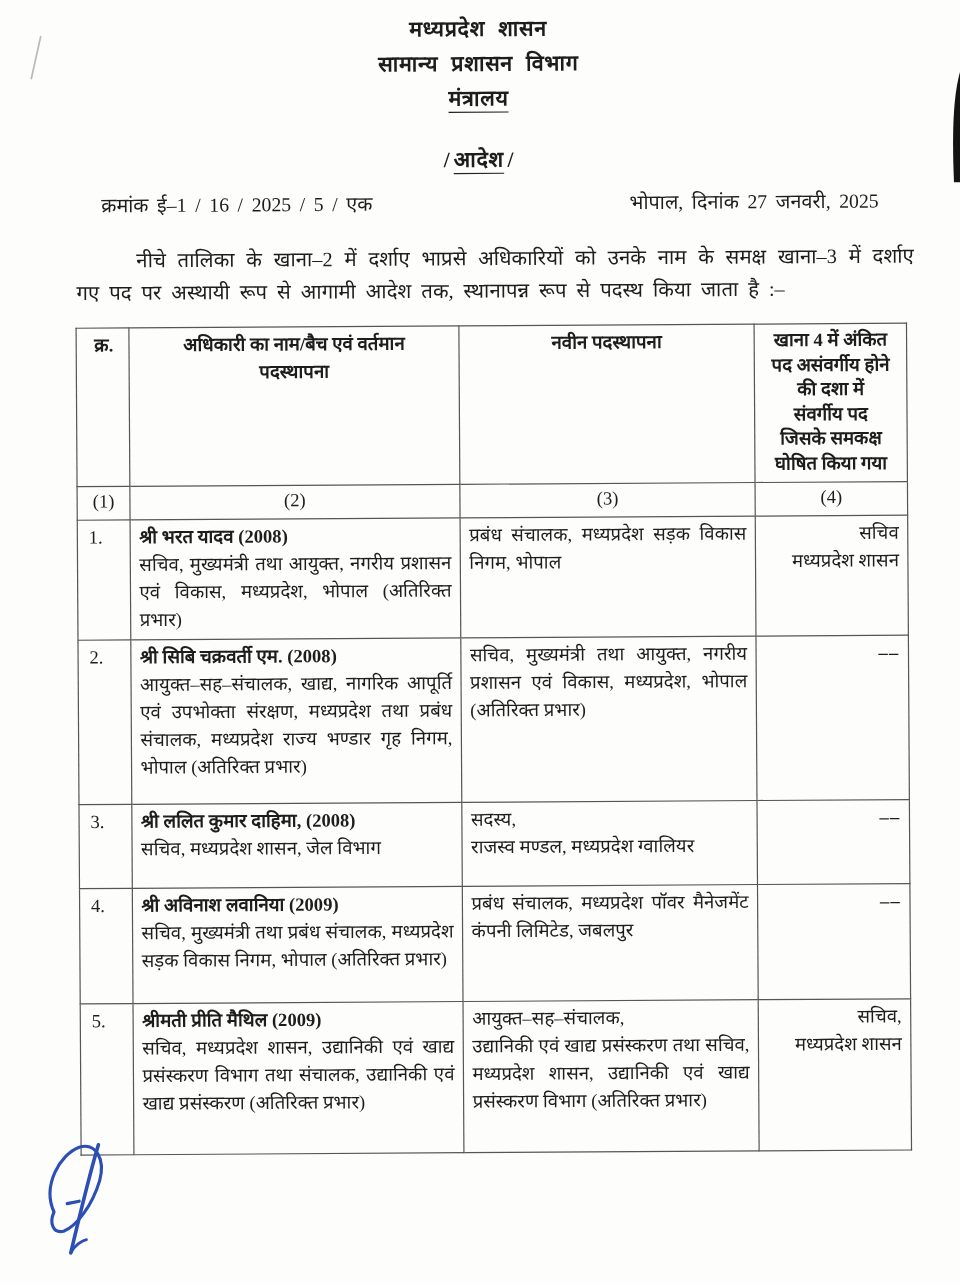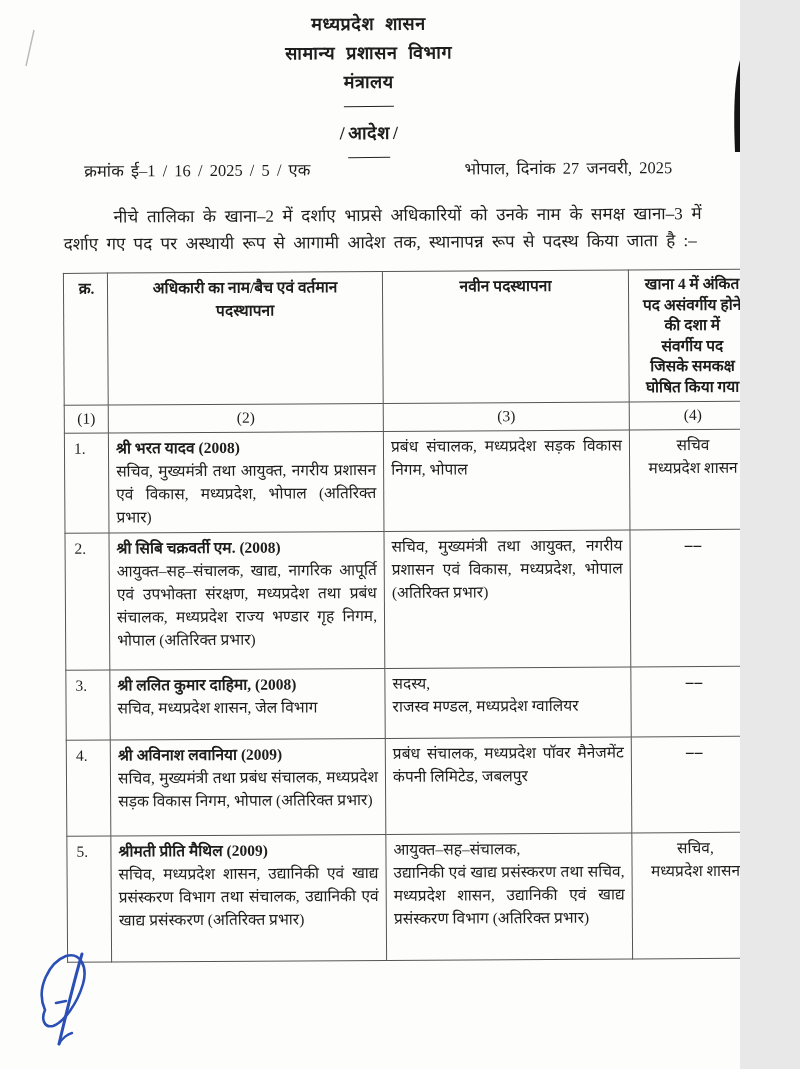--- a/index.html
+++ b/index.html
@@ -1,34 +1,34 @@
 <!DOCTYPE html>
 <html><head>
 <meta charset="utf-8">
 <style>
   * { margin: 0; padding: 0; box-sizing: border-box; }
   html, body { background: #e8e8e8; }
   .sheet {
     position: relative;
-    width: 740px;
+    width: 800px;
     height: 1069px;
     background: #fdfdfc;
     overflow: hidden;
     font-family: "Liberation Serif", "DejaVu Serif", serif;
     color: #1d1d1d;
   }
   .tilt { transform: rotate(-0.35deg); transform-origin: 50% 30%; }
 
   
   .doc-header { padding-top: 10px; text-align: center; }
   .doc-header .h-line {
     font-size: 18px; font-weight: 700; line-height: 29px;
     letter-spacing: 0.5px; word-spacing: 6px;
   }
-  .underlined { border-bottom: 1.6px solid #222; padding-bottom: 14px; }
+  .underlined { border-bottom: 1.6px solid #222; padding-bottom: 1px; }
 
   .order-line {
     margin-top: 23px; text-align: center;
     font-size: 18px; font-weight: 700; letter-spacing: 0.5px;
   }
   .order-line .slash { padding: 0 3px; font-weight: 600; }
 
   
   .ref-row {
     margin-top: 13px;
@@ -53,21 +53,21 @@
     table-layout: fixed;
     font-size: 15.5px; line-height: 23px;
   }
   .order-table td {
     border: 1.2px solid #565656;
     vertical-align: top;
     padding: 3px 7px 4px 7px;
   }
   .pre { white-space: pre-line; }
   .c-sno    { text-align: left; padding-left: 9px !important; margin-left: 36px; }
-  .c-center { text-align: center; }
+  .c-center { text-align: right; }
   .c-just   { text-align: justify; }
   .head-cell { font-weight: 600; text-align: center; }
   .head-tall { line-height: 20.5px; padding-top: 4px !important; }
   .num-row td { text-align: center; padding: 2px 4px; line-height: 22px; }
   .officer-name { font-weight: 700; }
   .dash-cell { letter-spacing: 1px; font-weight: 600; }
 
   tr.r-head { height: 122px; }
   tr.r-num  { height: 28px;  }
   tr.r-1 { height: 97px;  }

